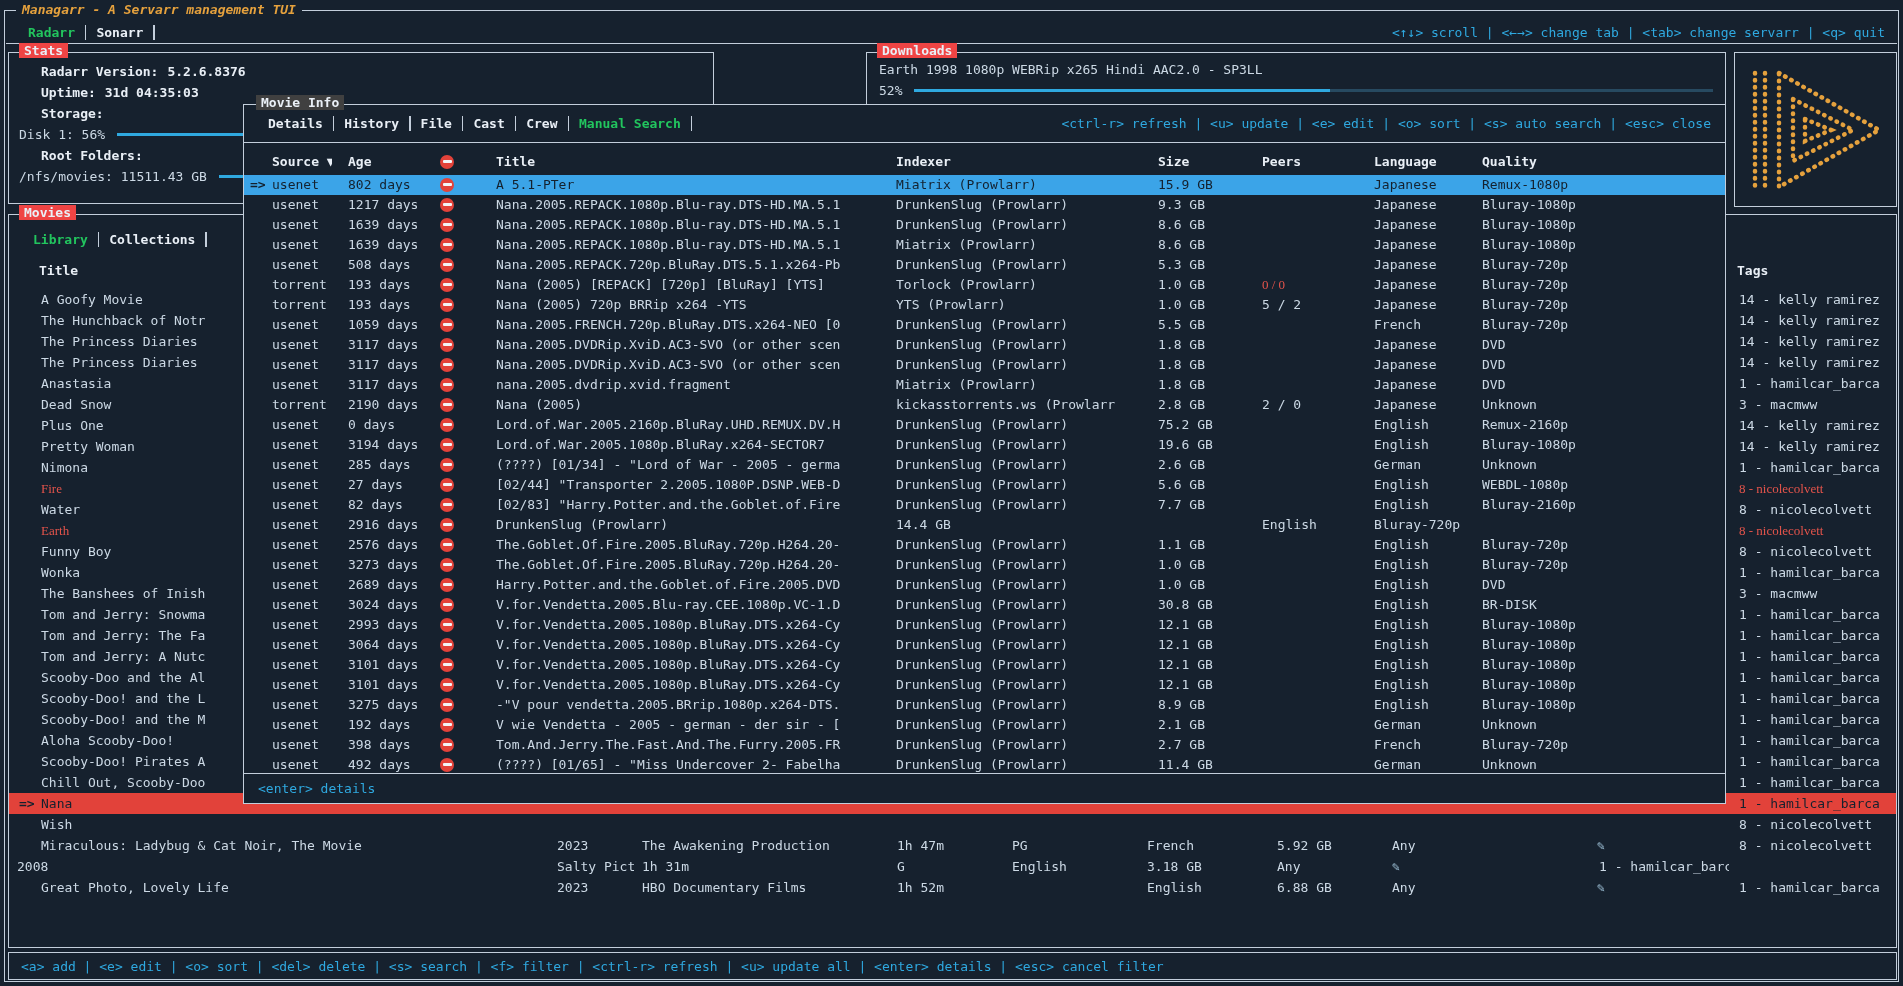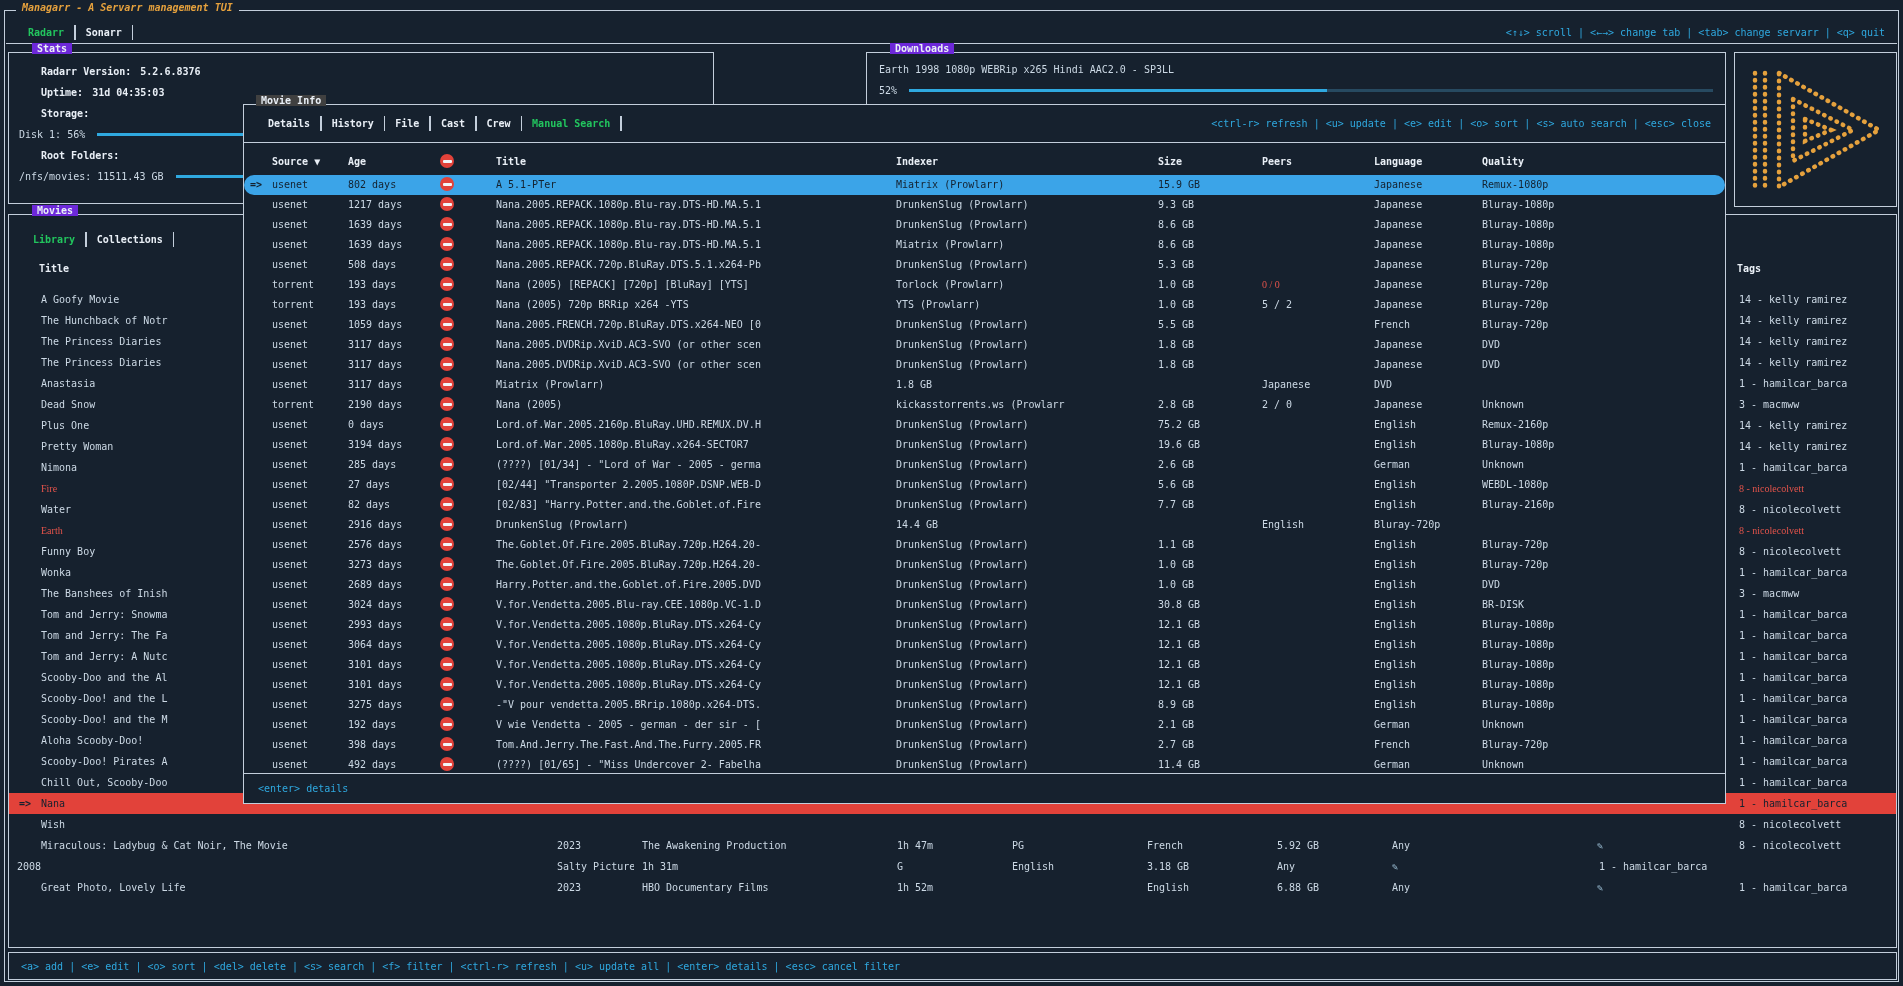--- a/index.html
+++ b/index.html
@@ -1,37 +1,37 @@
 <!DOCTYPE html>
 <html><head>
 <meta charset="utf-8">
 <style>
   * { margin:0; padding:0; box-sizing:border-box; }
   html,body { background:#101a26; }
   .app {
     position:relative; width:1903px; height:986px; overflow:hidden;
     background:#16212e; color:#ccd9e5;
     font-family:"DejaVu Sans Mono","Liberation Mono",monospace;
-    font-size:10px; cursor:default;
+    font-size:13px; cursor:default;
   }
   .frame { position:absolute; left:4px; right:4px; top:10px; bottom:4px; border:1.5px solid #c3cedb; pointer-events:none; z-index:1; }
   .app-title { position:absolute; left:16px; top:2px; padding:0 6px; background:#16212e; color:#e5a13d; font-style:italic; font-weight:bold; z-index:3; white-space:pre; }
   .tabbar { position:absolute; left:6px; right:6px; top:21px; height:23px; display:flex; align-items:center; padding:0 12px; border-bottom:1.5px solid #c3cedb; z-index:2; }
   .keys { color:#2fa9e0; white-space:pre; }
   .push-right { margin-left:auto; }
 
   
   .tab-wrap { display:inline-flex; align-items:center; }
   .tab-label { font-weight:bold; color:#e9eff6; padding:0 10px; white-space:pre; }
   .tab-label.active { color:#22c55e; }
   .tab-sep { display:inline-block; width:1.5px; height:15px; background:#c3cedb; }
 
   
   .panel { position:absolute; border:1.5px solid #c3cedb; background:#16212e; z-index:2; }
-  .panel-title { position:absolute; top:-10px; left:23px; background:#6d28d9; padding:0 5px; font-weight:bold; color:#e9eff6; white-space:pre; }
+  .panel-title { position:absolute; top:-10px; left:10px; background:#ef4444; padding:0 5px; font-weight:bold; color:#e9eff6; white-space:pre; }
 
   .panel-stats { left:8px; top:52px; width:706px; height:152px; }
   .stats-body { position:absolute; left:10px; right:12px; top:8px; }
   .stat-row { display:flex; align-items:center; height:21px; white-space:pre; }
   .stat-label { font-weight:bold; color:#e9eff6;padding-left:22px; }
   .stat-value { margin-left:9px; font-weight:bold; color:#e9eff6; }
   .plain { color:#ccd9e5; font-weight:normal; }
   .gauge { position:relative; flex:1; height:3px; background:#274a61; margin-left:12px; }
   .gauge-fill { position:absolute; left:0; top:0; bottom:0; background:#2fa9e0; }
 
@@ -65,21 +65,21 @@
   .modal { position:absolute; left:243px; top:104px; width:1483px; height:700px; border:1.5px solid #c3cedb; background:#16212e; z-index:10; }
   .modal-title { position:absolute; top:-10px; left:12px; background:#404040; padding:0 5px; font-weight:bold; color:#e9eff6; white-space:pre; }
   .modal-tabs { position:absolute; left:0; right:0; top:0; height:38px; display:flex; align-items:center; padding:0 14px; border-bottom:1.5px solid #c3cedb; }
   .mi-head { position:absolute; left:0; right:0; top:46px; height:22px; display:grid; grid-template-columns:88px 92px 56px 400px 262px 104px 112px 108px 1fr; font-weight:bold; color:#e9eff6; line-height:22px; }
   .mi-head > span { overflow:hidden; white-space:pre; padding-left:16px; }
   .mi-head > span.h-src { padding-left:28px; }
   .mi-rows { position:absolute; left:0; right:0; top:70px; }
   .mi-row { display:grid; grid-template-columns:88px 92px 56px 400px 262px 104px 112px 108px 1fr; height:20px; line-height:20px; align-items:center; }
   .mi-row > .c { overflow:hidden; white-space:pre; padding-left:16px; }
   .mi-row > .c.src { padding-left:6px; }
-  .mi-row.selected { background:#3ba4e8; color:#14212e;border-radius:10px; }
+  .mi-row.selected { background:#3ba4e8; color:#14212e; }
   .mi-row.selected .prefix { color:#14212e; }
   .red { color:#e5544b;font-family:Liberation Serif, serif; }
   .reject { display:inline-block; width:14px; height:14px; border-radius:50%; background:#e2423a; position:relative; vertical-align:middle; margin-top:-2px; }
   .reject::after { content:""; position:absolute; left:2.5px; right:2.5px; top:5.5px; height:3px; background:#f2f5f8; border-radius:1px; }
   .mi-footer { position:absolute; left:0; right:0; bottom:0; height:30px; border-top:1.5px solid #c3cedb; display:flex; align-items:center; padding:0 14px; }
 </style>
 </head>
 <body>
 
 <div class="app">
@@ -717,20 +717,21 @@
     <span class="c">1.8 GB</span>
     <span class="c"></span>
     <span class="c">Japanese</span>
     <span class="c">DVD</span>
   </div>
 
   <div class="mi-row">
     <span class="c src"><span class="prefix"></span><span>usenet</span></span>
     <span class="c">3117 days</span>
     <span class="c"><span class="reject"></span></span>
+    <span class="c">nana.2005.dvdrip.xvid.fragment</span>
     <span class="c">Miatrix (Prowlarr)</span>
     <span class="c">1.8 GB</span>
     <span class="c"></span>
     <span class="c">Japanese</span>
     <span class="c">DVD</span>
   </div>
 
   <div class="mi-row">
     <span class="c src"><span class="prefix"></span><span>torrent</span></span>
     <span class="c">2190 days</span>

